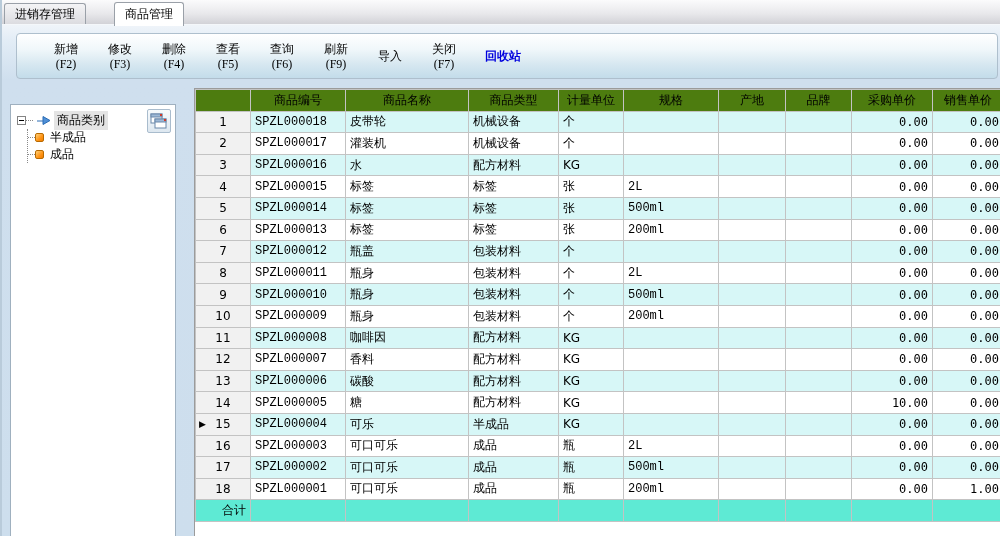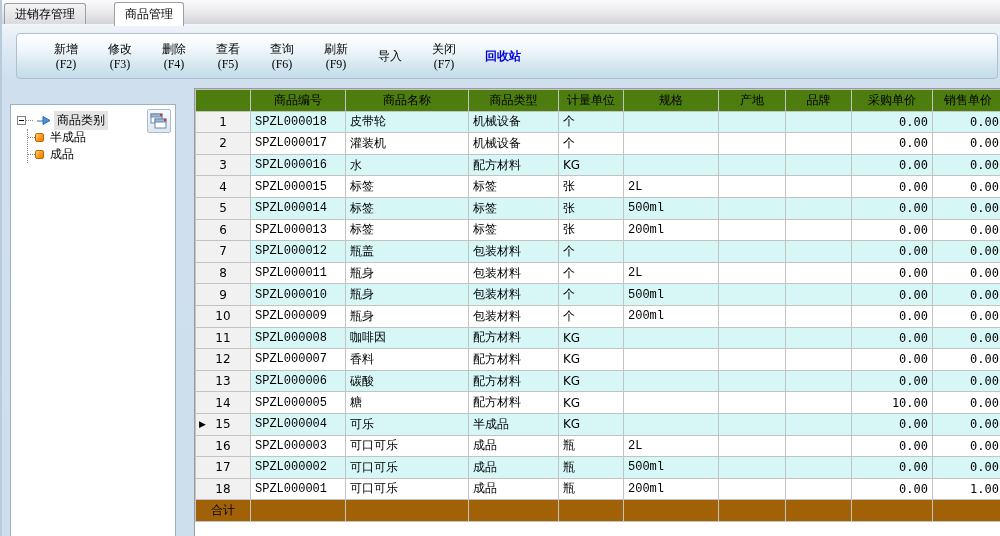--- a/index.html
+++ b/index.html
@@ -58,21 +58,21 @@
              font-family:"DejaVu Sans","Liberation Sans",sans-serif;}
   table.grid th,table.grid td{border:1px solid #c3c3c3;padding:0 4px;overflow:hidden;
              white-space:nowrap;font-weight:normal;height:21.6px;box-sizing:border-box;}
   table.grid th{background:#4d7c0f;text-align:center;}
   td.rownum{background:#f1f1f1;text-align:center;position:relative;}
   td.cell-text{text-align:left;font-family:Liberation Mono, monospace;}
   td.cell-cn{text-align:left;}
   td.num{text-align:right;font-family:"DejaVu Sans Mono","DejaVu Sans",sans-serif;}
   tr.stripe td{background:#d7f7f7;}
   tr.stripe td.rownum{background:#f1f1f1;}
-  tr.footer td{background:#a16207;}
+  tr.footer td{background:#5eead4;text-align:right;}
   .marker{position:absolute;left:3px;top:50%;transform:translateY(-50%);font-size:9px;line-height:9px;}
 </style>
 </head>
 <body>
 
 <div class="screen">
 
   <div class="tabstrip">
     <div class="tab t0">进销存管理</div>
     <div class="tab t1 active">商品管理</div>

